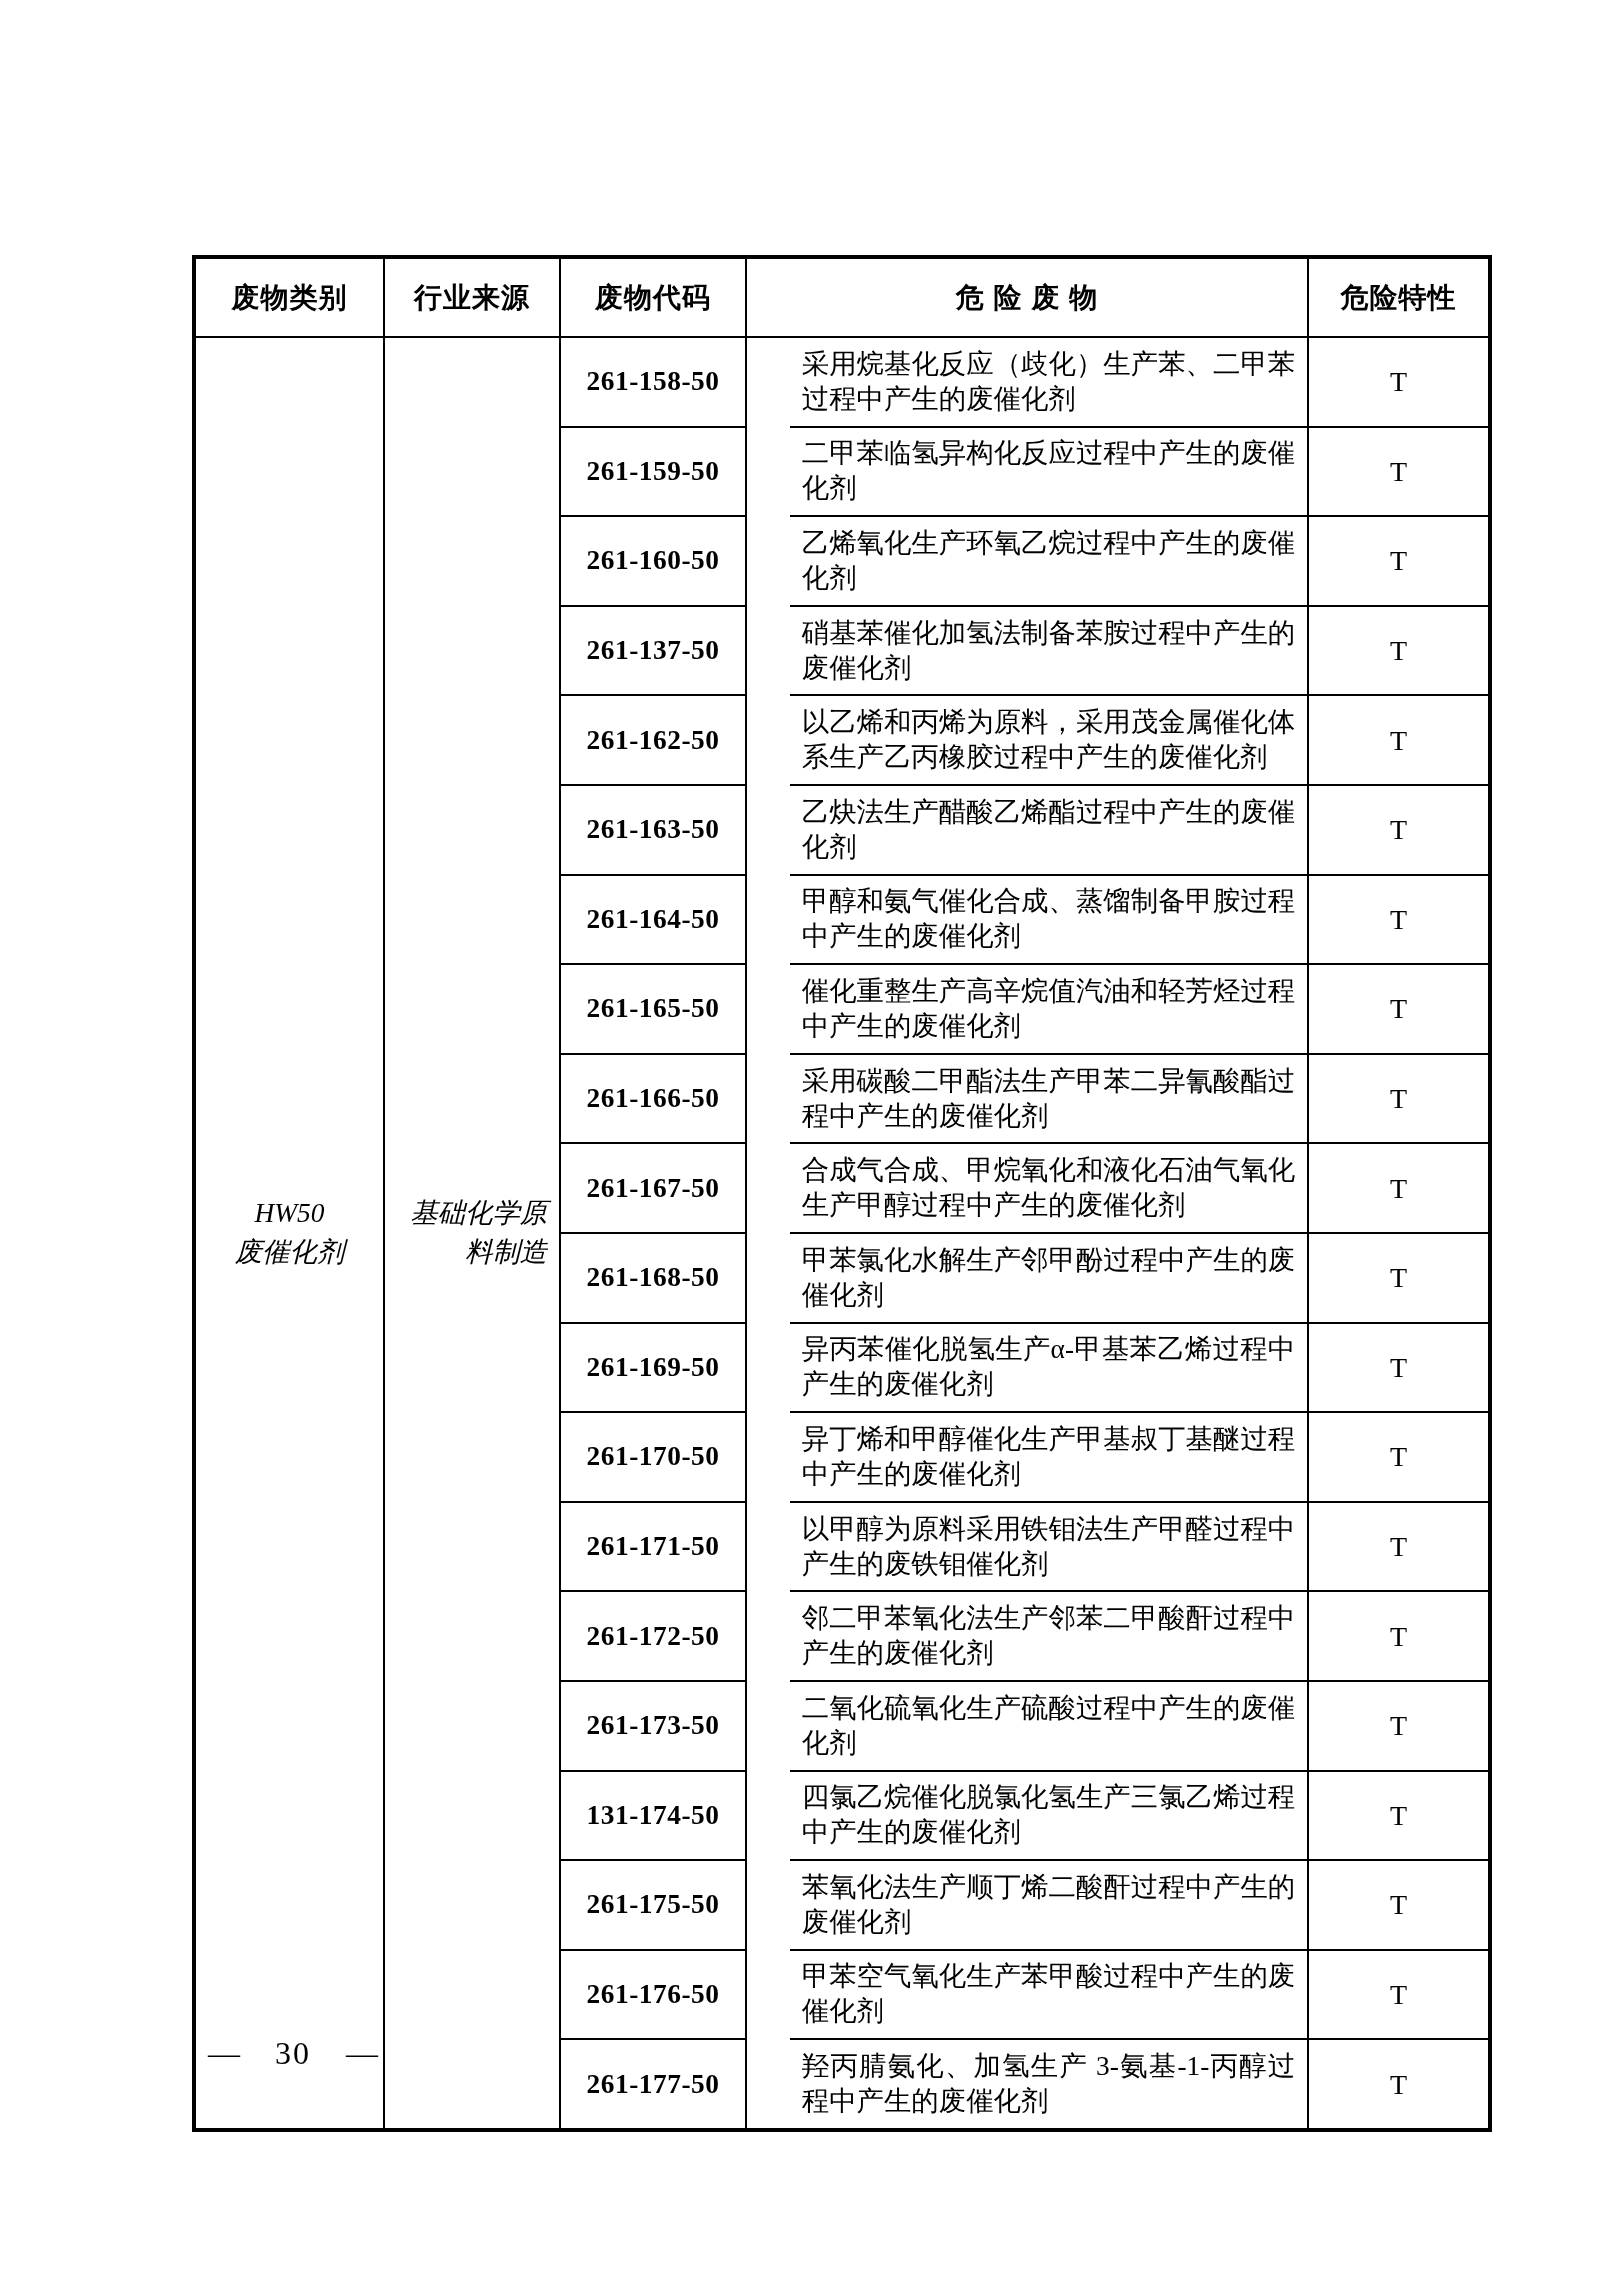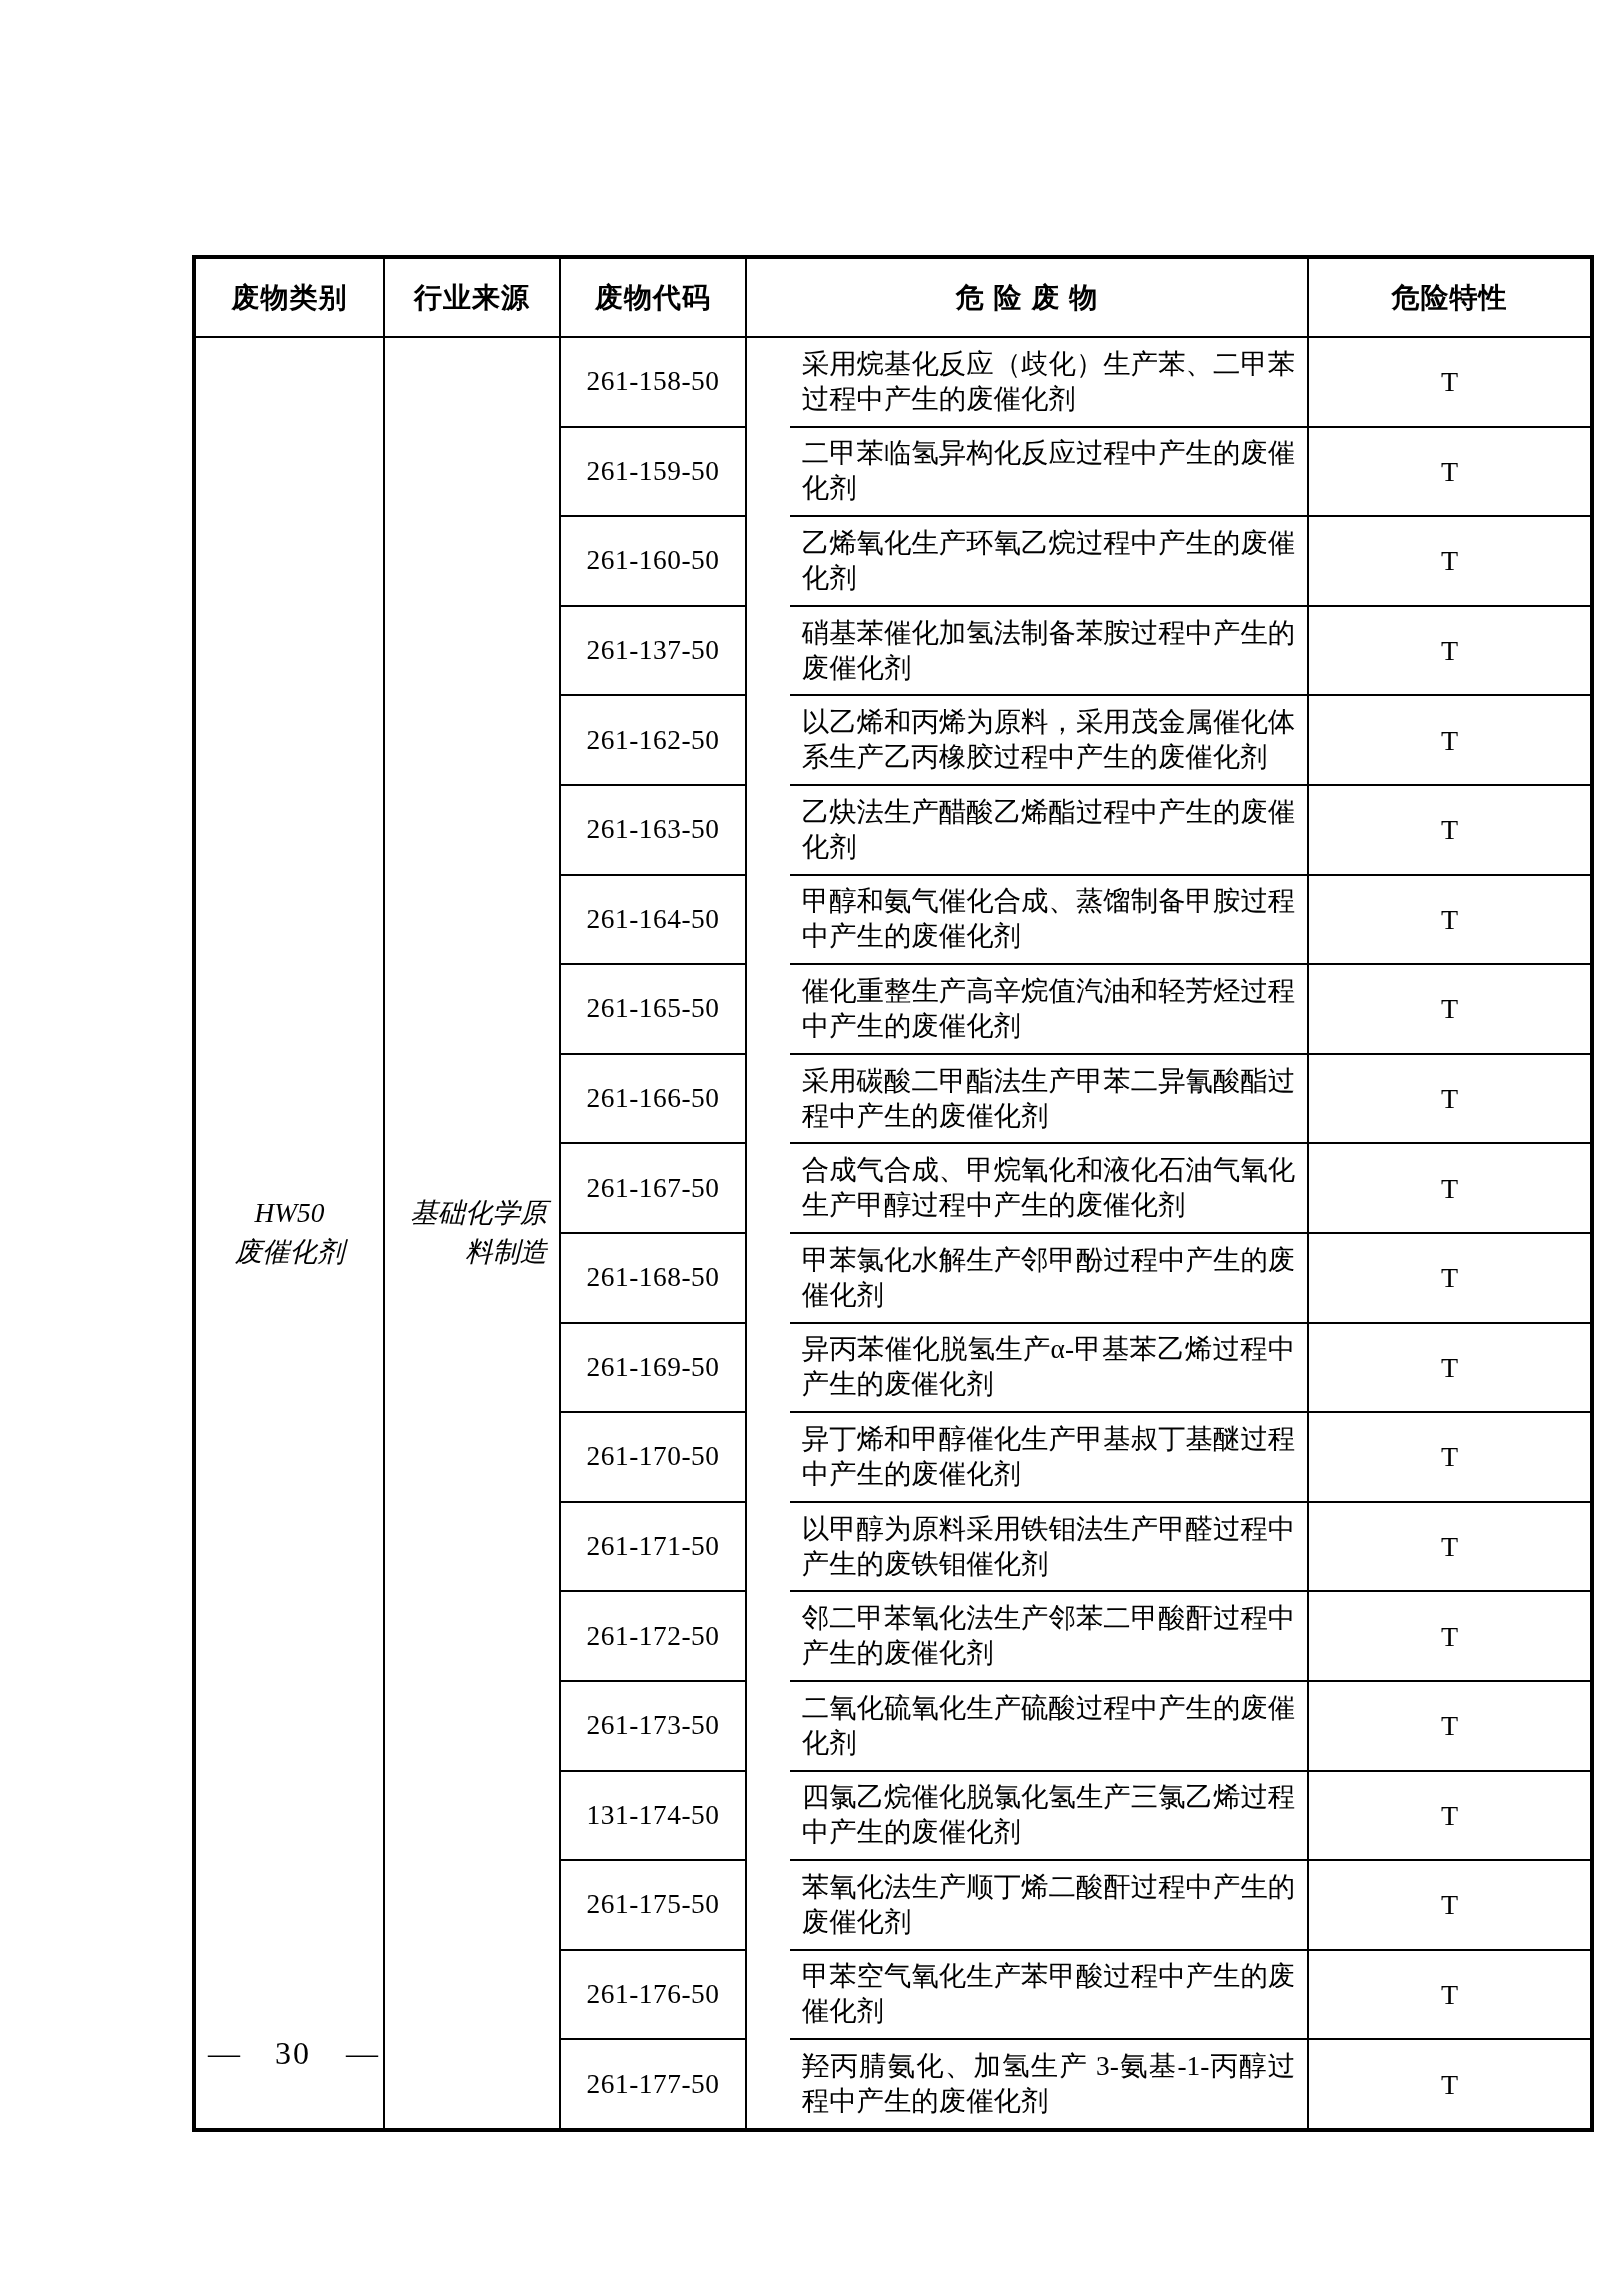--- a/index.html
+++ b/index.html
@@ -7,21 +7,21 @@
     position:relative;
     width:1621px;height:2293px;
     background:#ffffff;
     font-family:"Liberation Serif","DejaVu Serif",serif;
     color:#000;
     overflow:hidden;
   }
   #waste-table{
     position:absolute;
     left:192px;top:255px;
-    width:1402px;
+    width:1300px;
     border:4.9px solid #000;
     box-sizing:border-box;
     display:grid;
     grid-template-columns:189px 176px 186px 562px 1fr;
     background:#fff;
   }
   .cell{
     box-sizing:border-box;
     border-right:2px solid #000;
     border-bottom:2px solid #000;
@@ -50,21 +50,21 @@
   .nob{border-bottom:none;}
   .nor{border-right:none;}
   .merged{
     grid-row:2 / span 20;
     flex-direction:column;
     line-height:39px;
     font-style:italic;
   }
   .merged.catcol{grid-column:1;}
   .merged.indcol{grid-column:2;padding:5.9px 11.8px;text-align:right;}
-  .code{font-size:27.4px;letter-spacing:0.5px;}
+  .code{font-size:27.4px;letter-spacing:0.5px;font-weight:bold;}
   .haz{font-size:28px;}
   #page-footer{
     position:absolute;
     left:208px;top:2035px;
     font-size:32px;
     display:flex;
     align-items:center;
   }
   #page-footer .dash{letter-spacing:0;}
   #page-footer .num{margin:0 35px;letter-spacing:2px;}

